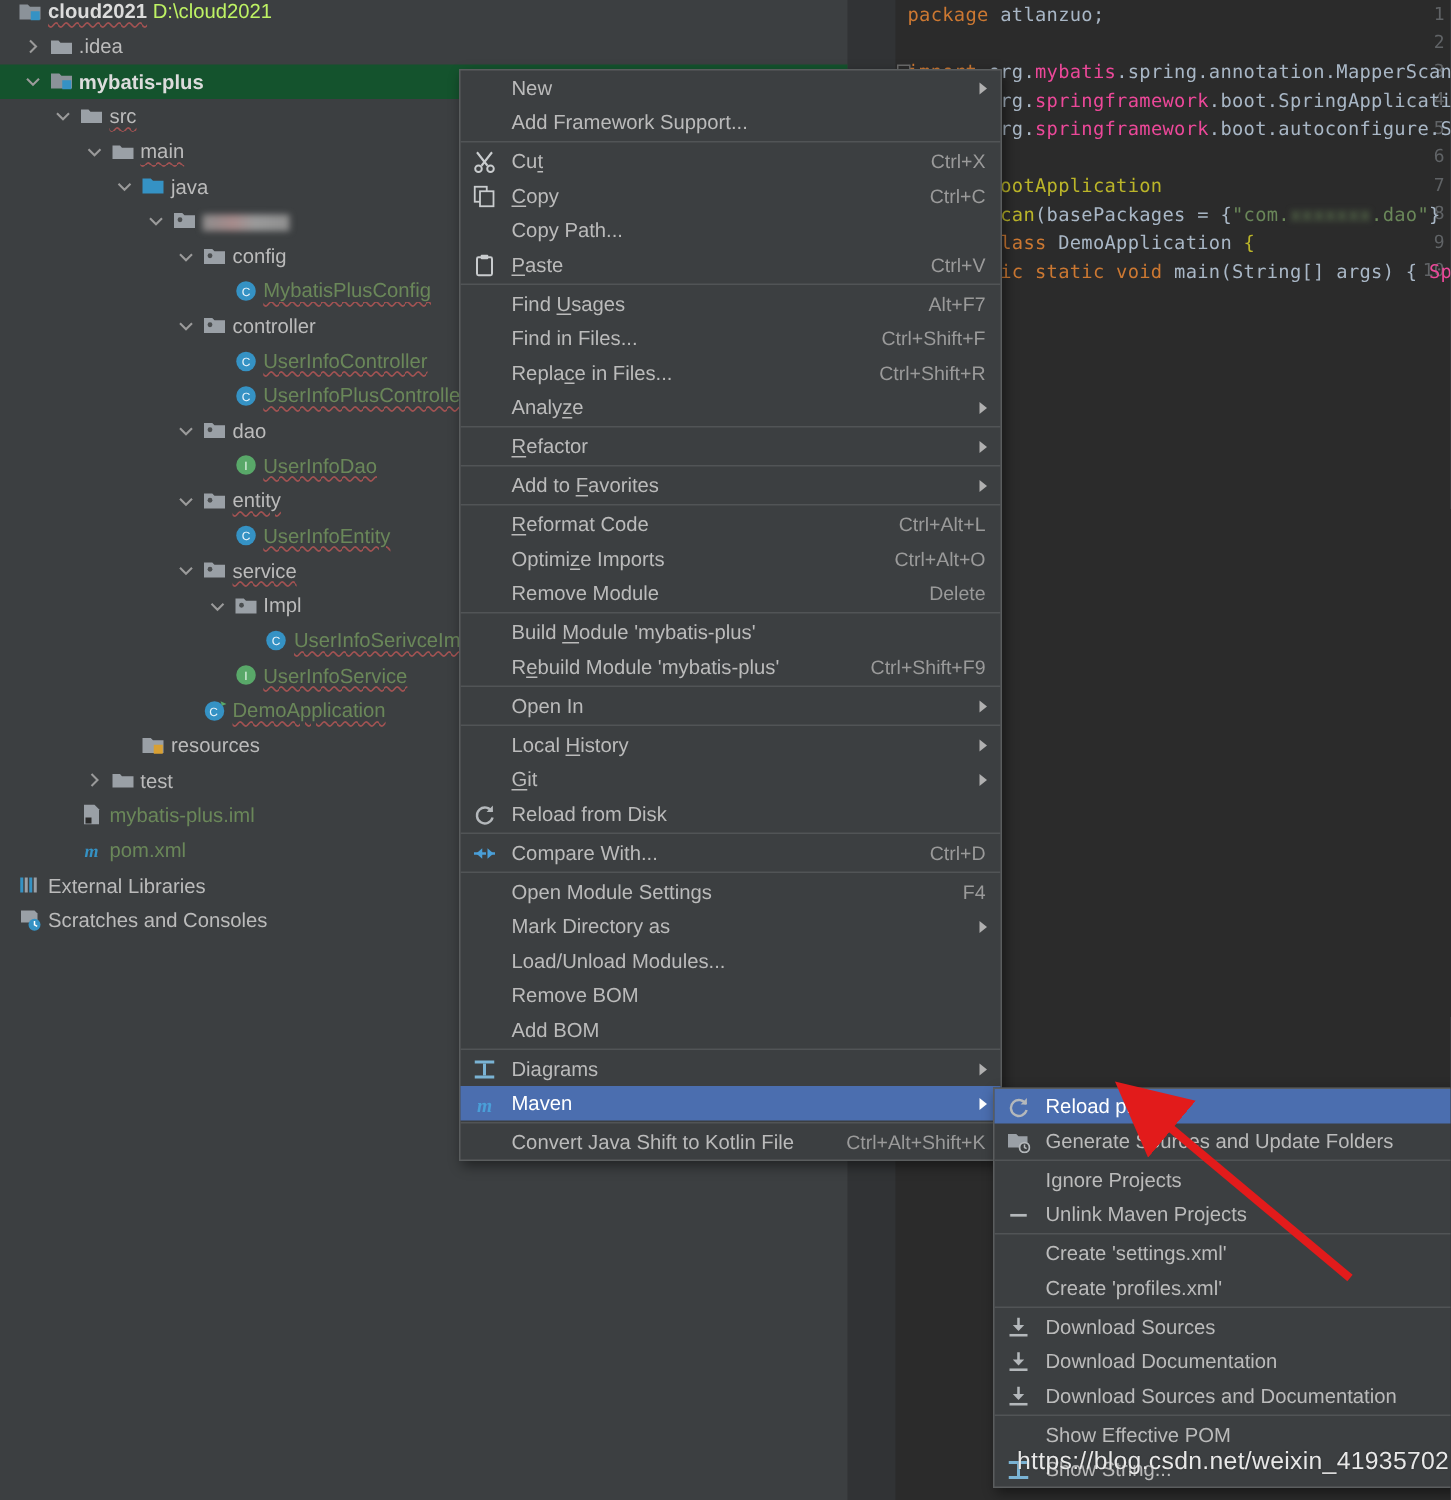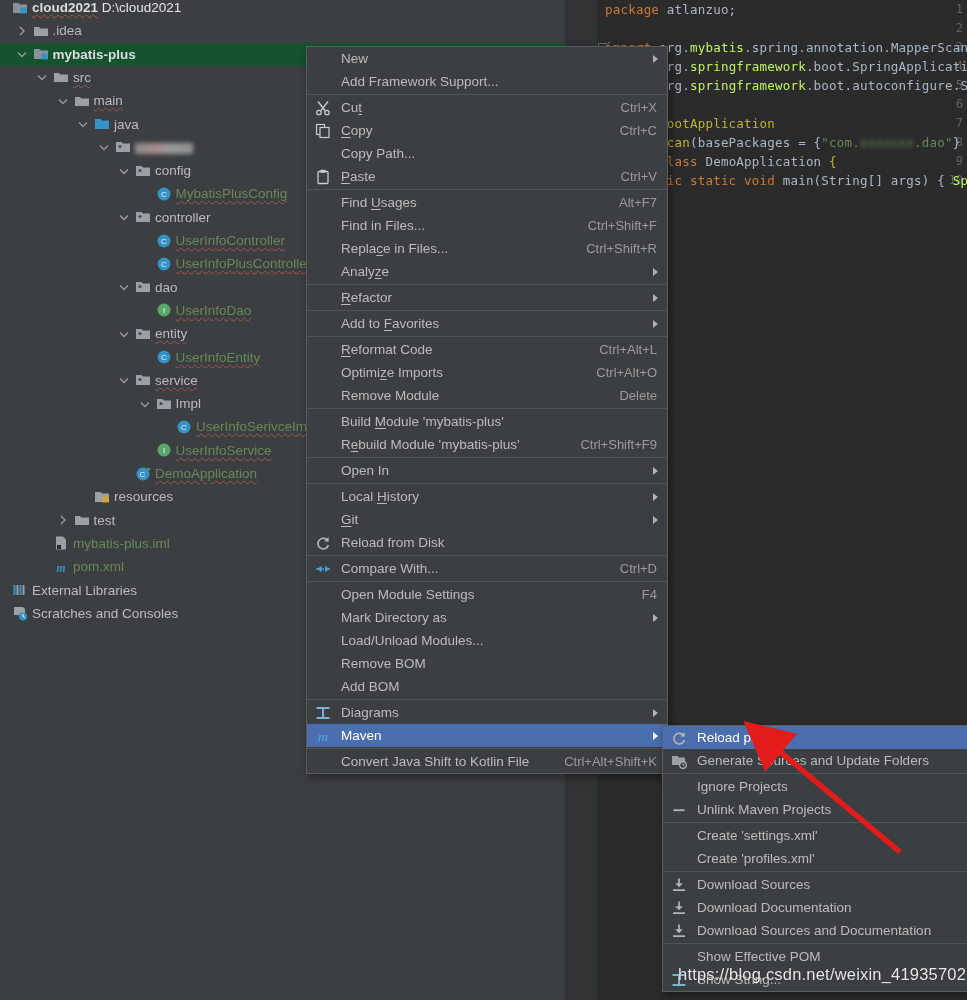--- a/index.html
+++ b/index.html
@@ -31,21 +31,21 @@
   }
   .fold {
     position: absolute; left: 33px; width: 9px; height: 9px;
     border: 1px solid #6a6a6a; color: #8a8a8a; font-size: 8px;
     line-height: 7px; text-align: center;
   }
   .kw { color: #cc7832; }
   .ann { color: #bbb529; }
   .str { color: #6a8759; }
   .cls { color: #a9b7c6; }
-  .red { color: #bef264; }
+  .red { color: #ec4899; }
   .brace { color: #bbb529; }
   .blur { display:inline-block; color:#6a8759; filter: blur(2.2px); }
 
   
   .project {
     position: absolute; left: 0; top: 0; width: 565px; height: 1000px;
     background: #3c3f41;
   }
   .tree-row {
     position: absolute; left: 0; width: 565px; height: 23px;
@@ -55,21 +55,21 @@
   .tree-row.sel { background: #14532d; }
   .arrow {
     position: absolute; width: 14px; height: 14px; color: #9a9a9a;
     font-size: 10px; line-height: 14px; text-align: center;
   }
   .arrow svg { display: block; }
   .ico { position: absolute; width: 16px; height: 16px; }
   .lbl { position: absolute; }
   .bold { font-weight: bold; color: #dcdcdc; }
   .green { color: #6a8759; }
-  .dim { color: #e5e5e5; font-weight: normal; }
+  .dim { color: #bef264; font-weight: normal; }
   .wavy {
     text-decoration: underline; text-decoration-style: wavy;
     text-decoration-color: #a35252; text-underline-offset: 2px;
     text-decoration-thickness: 1px;
   }
   .blurname {
     display: inline-block; width: 58px; height: 11px;
     background: linear-gradient(90deg,#8c8c8c 0%,#a78b8b 35%,#9a9a9a 60%,#8f8f8f 100%);
     filter: blur(2px); vertical-align: middle;
   }

